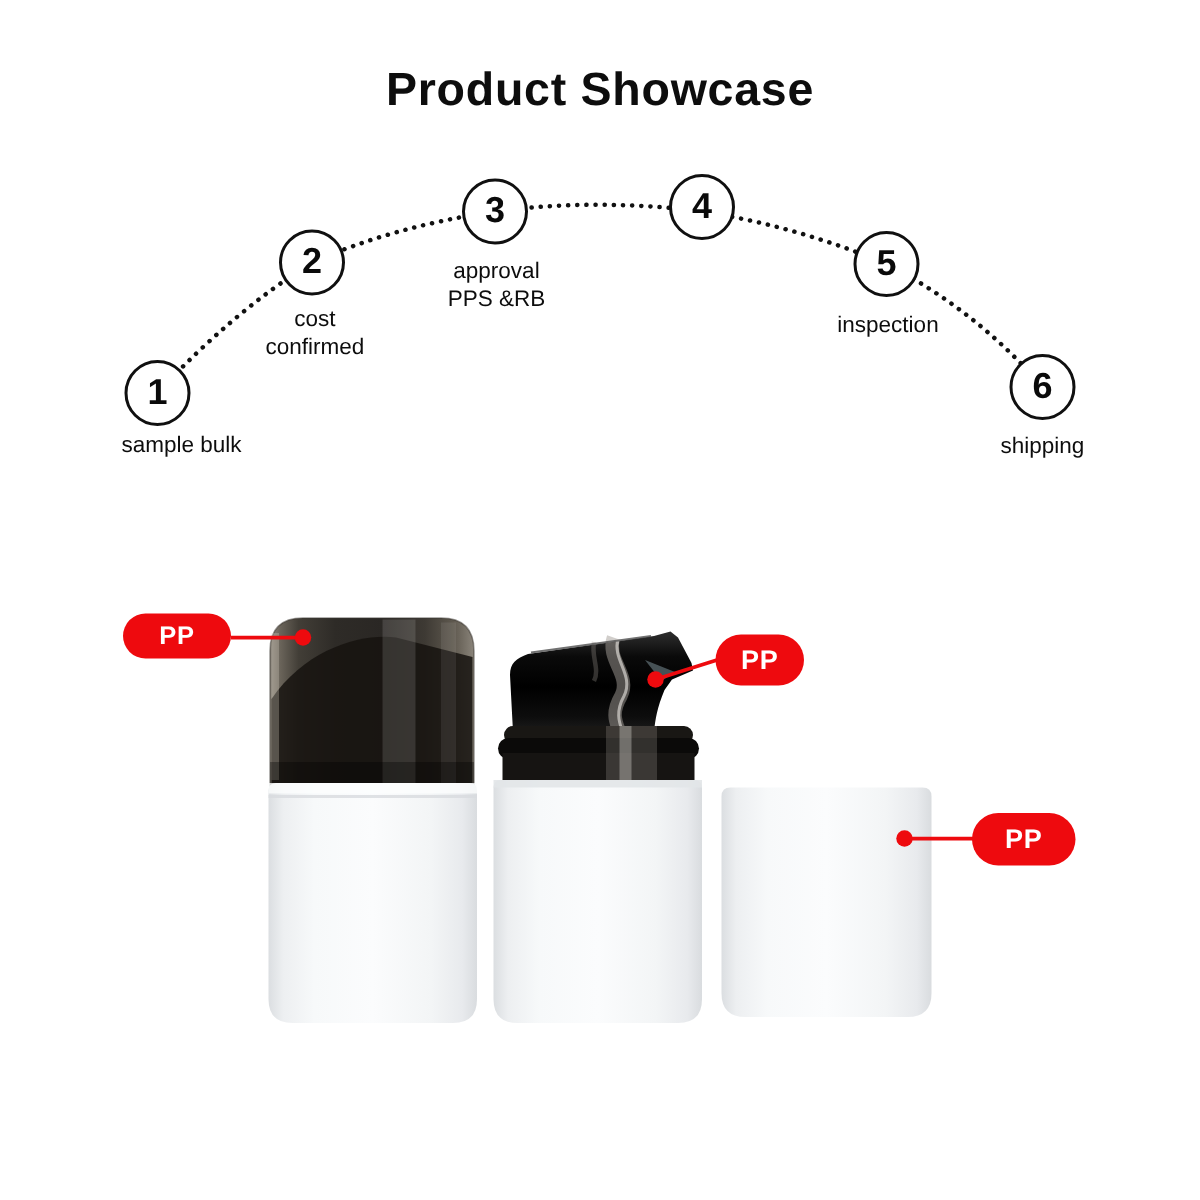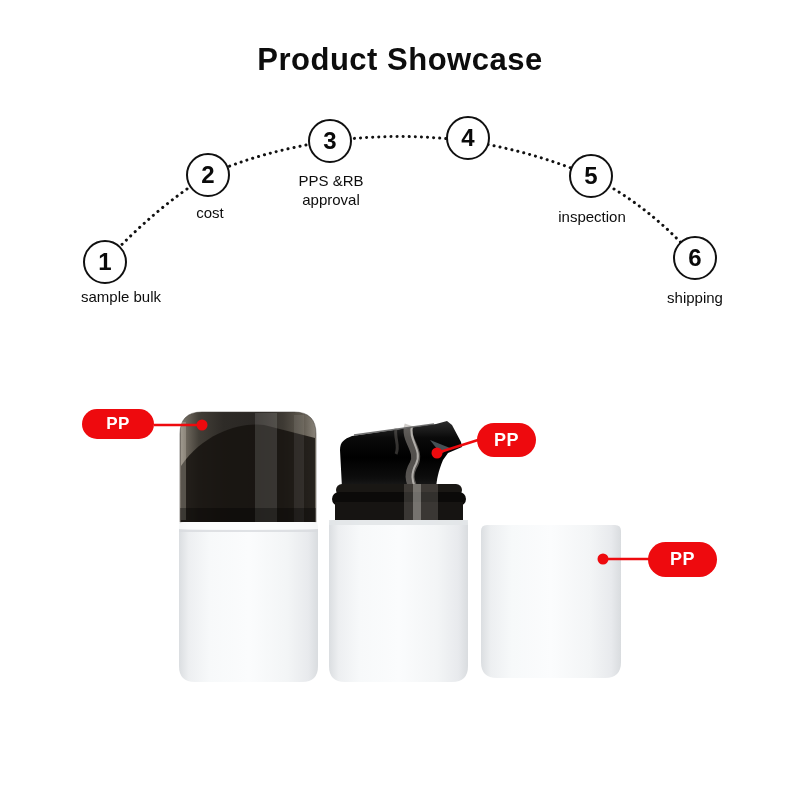--- a/index.html
+++ b/index.html
@@ -39,24 +39,25 @@
   <div class="circle" style="left:446px;top:116px">4</div>
   <div class="circle" style="left:569px;top:154px">5</div>
   <div class="circle" style="left:673px;top:236px">6</div>
 
   <div class="slabel" style="left:51px;top:288px">
     <div>sample bulk</div>
     <div></div>
   </div>
   <div class="slabel" style="left:140px;top:204px">
     <div>cost</div>
+    <div>confirmed</div>
   </div>
   <div class="slabel" style="left:261px;top:172px">
+    <div>approval</div>
     <div>PPS &amp;RB</div>
-    <div>approval</div>
   </div>
   <div class="slabel" style="left:625px;top:289px">
     <div>shipping</div>
     <div></div>
   </div>
   <div class="slabel" style="left:522px;top:208px">
     <div>inspection</div>
     <div></div>
   </div>
 

